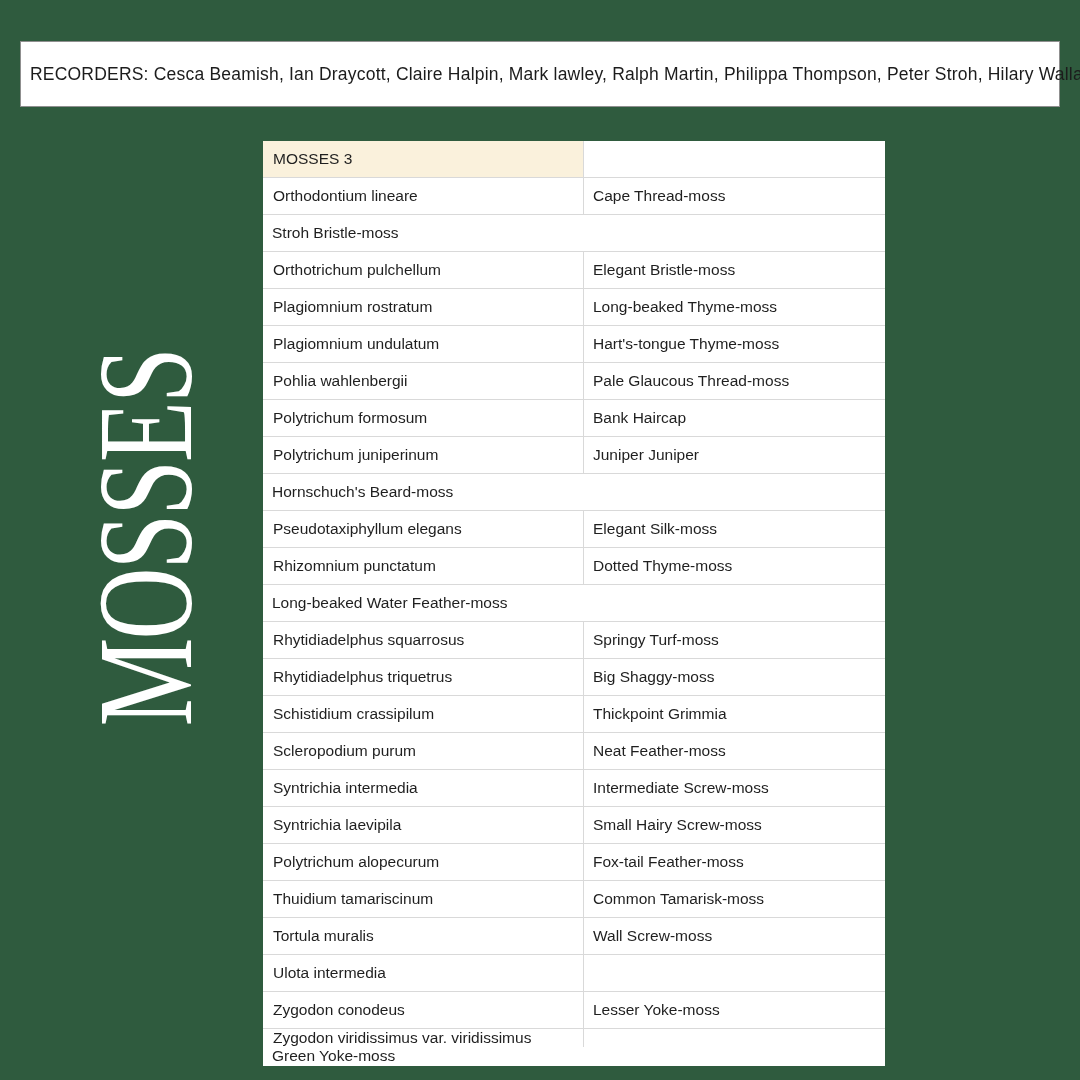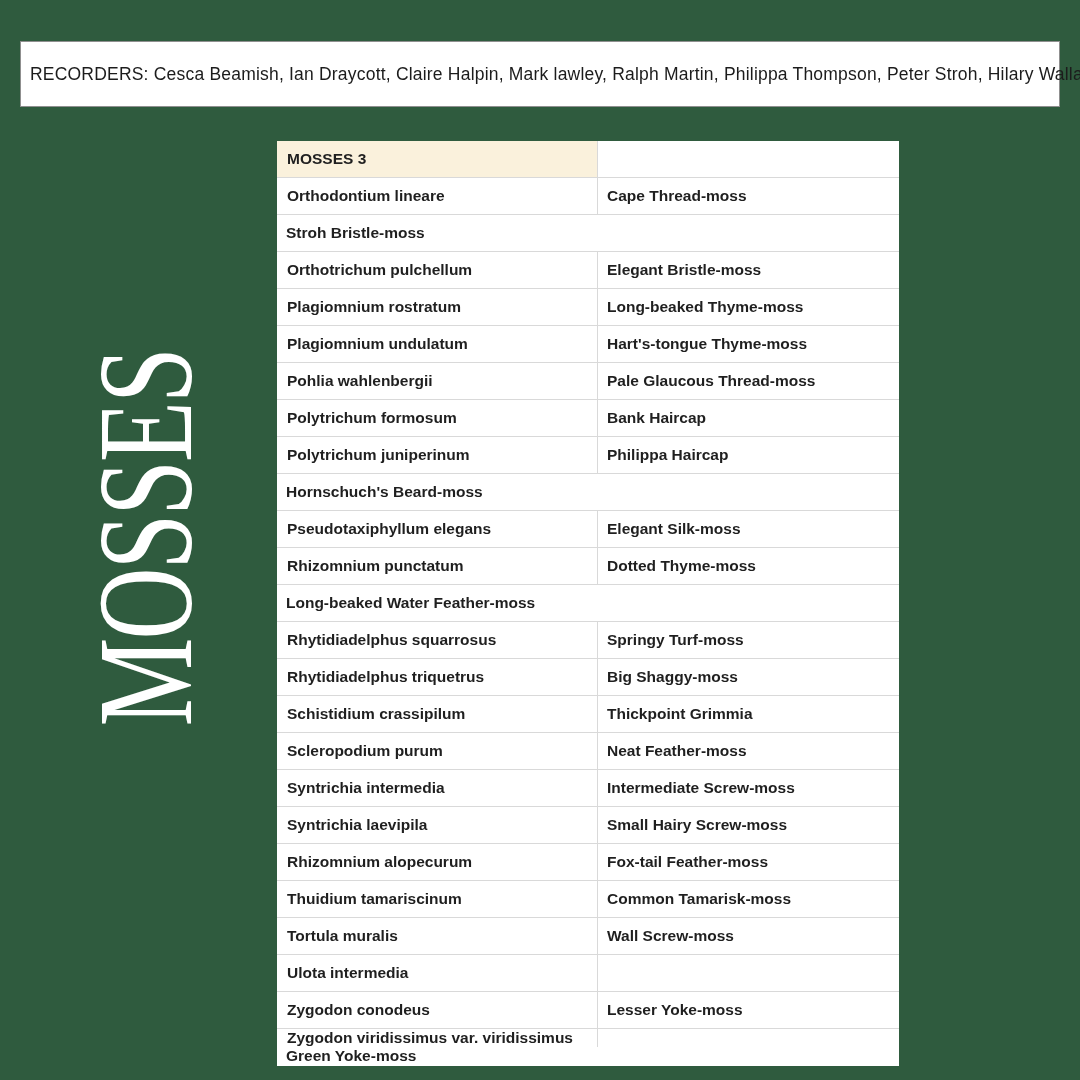--- a/index.html
+++ b/index.html
@@ -41,25 +41,24 @@
     top: 538px;
     transform: translate(-50%, -50%) scaleX(1.35) rotate(-90deg);
     font-family: "Liberation Serif", "DejaVu Serif", serif;
     font-size: 100px;
     color: #ffffff;
     white-space: nowrap;
     letter-spacing: -2px;
   }
   .moss-table {
     position: absolute;
-    left: 277px;
+    left: 263px;
     top: 141px;
     width: 622px;
     background: #ffffff;
-    font-weight: bold;
   }
   .row {
     display: flex;
     height: 37px;
     border-bottom: 1px solid #d9d9d9;
     box-sizing: border-box;
     background: #ffffff;
   }
   .row:last-child { border-bottom: none; }
   #rows-container .row:last-child { border-bottom: none; flex-direction: column; }
@@ -124,21 +123,21 @@
         <div class="row">
           <div class="cell c1">Pohlia wahlenbergii</div>
           <div class="cell c2">Pale Glaucous Thread-moss</div>
         </div>
         <div class="row">
           <div class="cell c1">Polytrichum formosum</div>
           <div class="cell c2">Bank Haircap</div>
         </div>
         <div class="row">
           <div class="cell c1">Polytrichum juniperinum</div>
-          <div class="cell c2">Philippa Haircap</div>
+          <div class="cell c2">Juniper Juniper</div>
         </div>
         <div class="row">
           <div class="cell c2">Hornschuch's Beard-moss</div>
         </div>
         <div class="row">
           <div class="cell c1">Pseudotaxiphyllum elegans</div>
           <div class="cell c2">Elegant Silk-moss</div>
         </div>
         <div class="row">
           <div class="cell c1">Rhizomnium punctatum</div>
@@ -165,21 +164,21 @@
         </div>
         <div class="row">
           <div class="cell c1">Syntrichia intermedia</div>
           <div class="cell c2">Intermediate Screw-moss</div>
         </div>
         <div class="row">
           <div class="cell c1">Syntrichia laevipila</div>
           <div class="cell c2">Small Hairy Screw-moss</div>
         </div>
         <div class="row">
-          <div class="cell c1">Rhizomnium alopecurum</div>
+          <div class="cell c1">Polytrichum alopecurum</div>
           <div class="cell c2">Fox-tail Feather-moss</div>
         </div>
         <div class="row">
           <div class="cell c1">Thuidium tamariscinum</div>
           <div class="cell c2">Common Tamarisk-moss</div>
         </div>
         <div class="row">
           <div class="cell c1">Tortula muralis</div>
           <div class="cell c2">Wall Screw-moss</div>
         </div>

